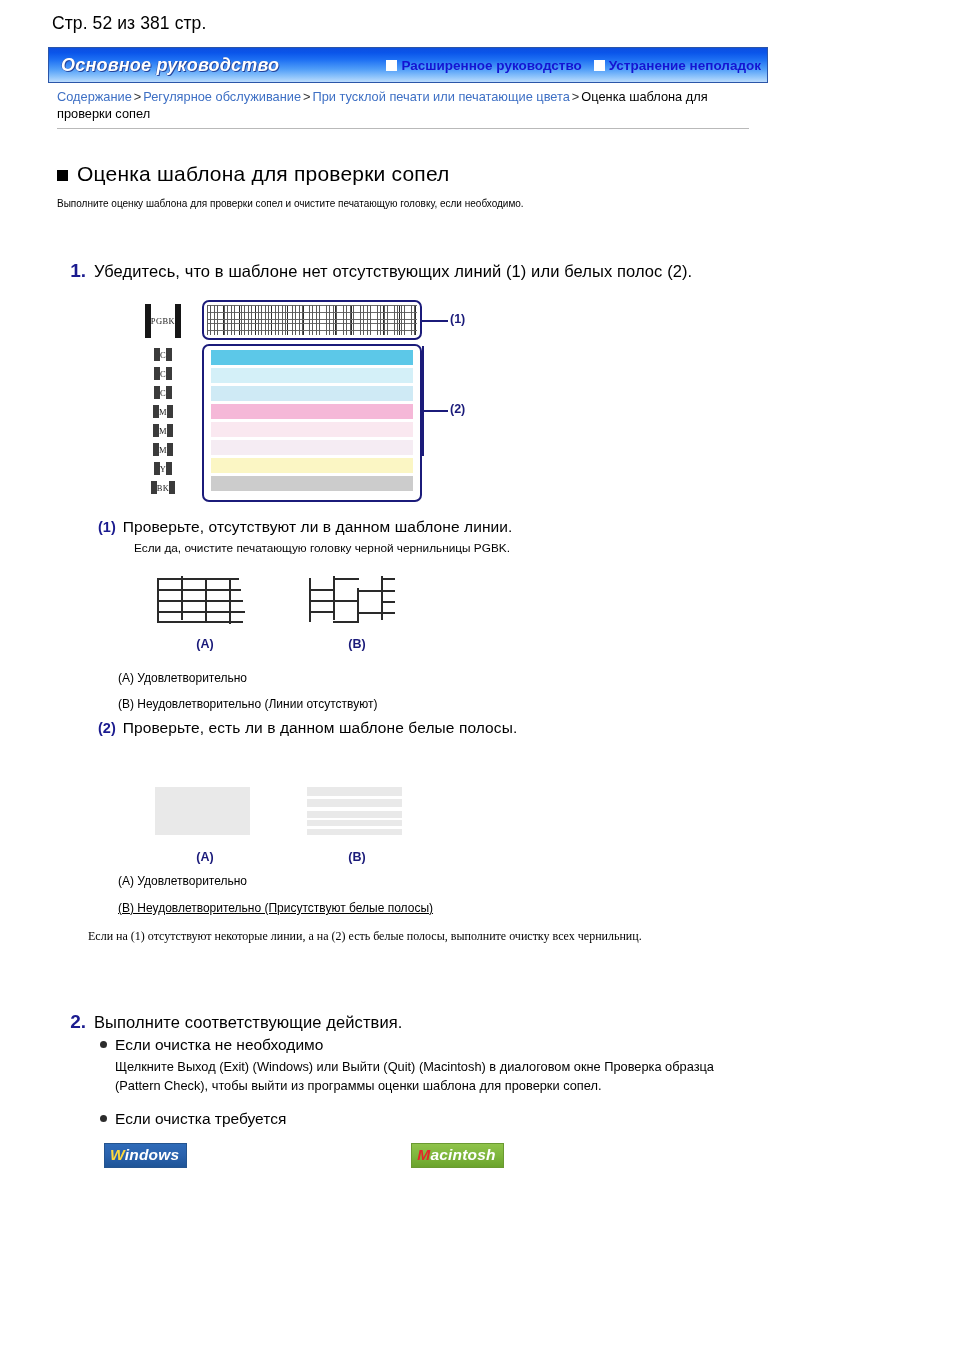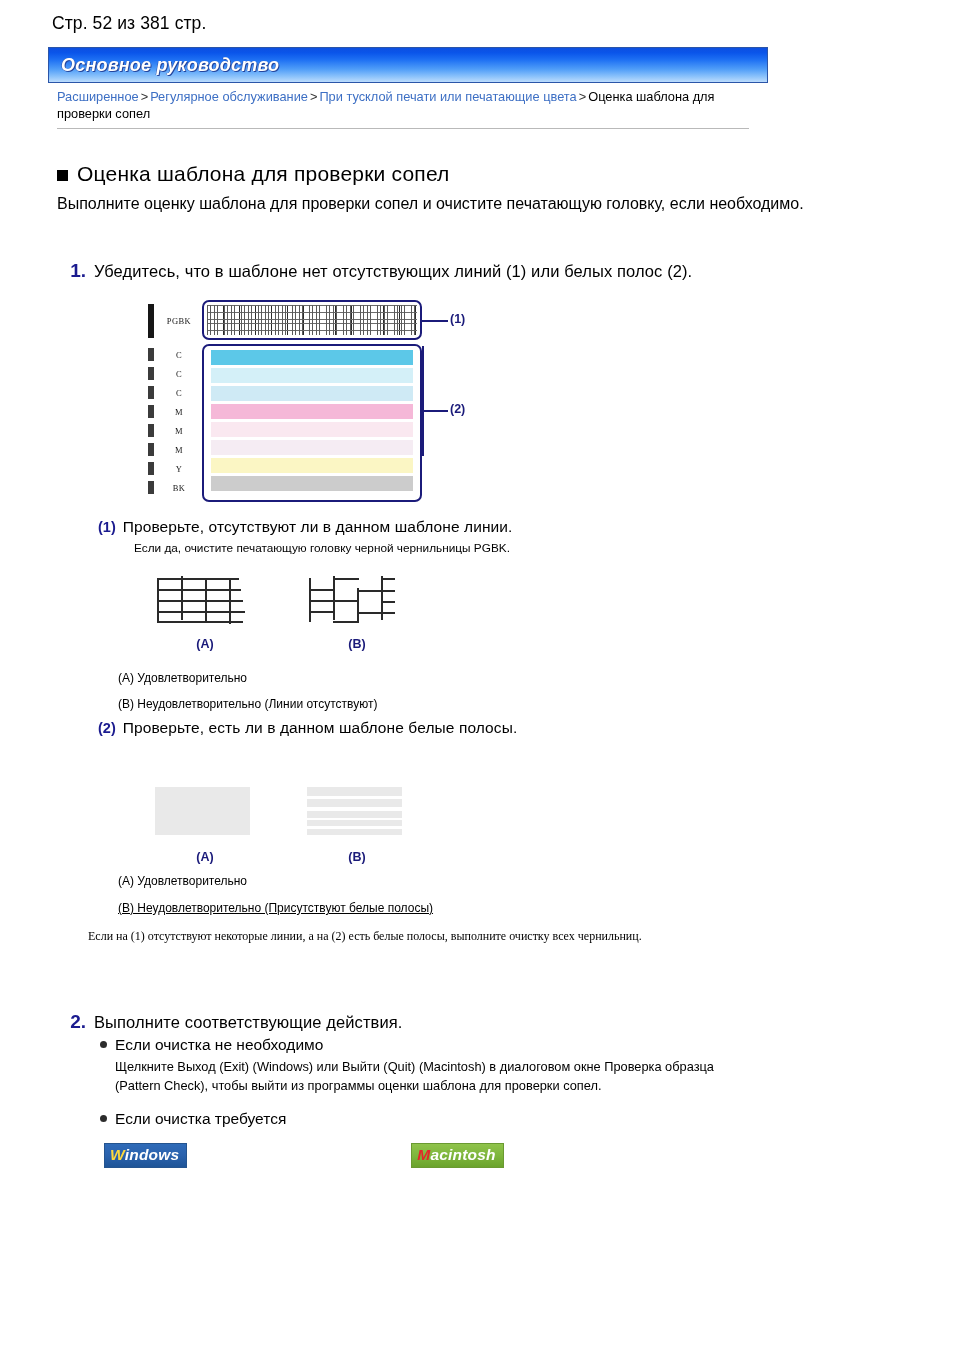--- a/index.html
+++ b/index.html
@@ -115,21 +115,21 @@
     width: 11px; height: 11px;
     background: #000000;
     display: inline-block;
     position: relative;
     top: 1px;
   }
   .sec-sub {
     position: absolute;
     top: 195px; left: 57px;
     width: 760px;
-    font-size: 16px;
+    font-size: 10px;
     line-height: 18px;
   }
 
   
   .step { position: absolute; display: flex; }
   .step-num {
     color: #1b1b8f;
     font-size: 19px;
     font-weight: bold;
     width: 26px;
@@ -152,25 +152,25 @@
     top: 300px; left: 132px;
     width: 350px; height: 202px;
   }
   .ink-col {
     position: absolute;
     top: 0; left: 0;
     width: 62px; height: 202px;
   }
   .ink-row {
     position: absolute;
-    left: 16px;
+    left: 0;
     width: 62px;
     display: flex;
     align-items: center;
-    justify-content: space-between;
+    justify-content: center;
   }
   .ink-bar {
     background: #3b3b3b;
     width: 6px;
     flex: 0 0 6px;
   }
   .ink-bar.tall { height: 34px; background: #161616; }
   .ink-bar.short { height: 13px; }
   .ink-label {
     font-family: "Liberation Serif", serif;
@@ -369,24 +369,34 @@
 </style>
 </head>
 <body>
 
 <div class="page-head">
   <div class="pageno">Стр. 52 из 381 стр.</div>
 </div>
 
 <div class="banner">
   <div class="banner-title">Основное руководство</div>
+  <div class="banner-links">
+    <div class="banner-link">
+      <span class="link-bullet"></span>
+      <span>Расширенное руководство</span>
+    </div>
+    <div class="banner-link">
+      <span class="link-bullet"></span>
+      <span>Устранение неполадок</span>
+    </div>
+  </div>
 </div>
 
 <div class="crumbs">
-  <a>Расширенное</a><span class="sep">&gt;</span><a>Регулярное обслуживание</a><span class="sep">&gt;</span><a>При тусклой печати или печатающие цвета</a><span class="sep">&gt;</span><span>Оценка шаблона для проверки сопел</span>
+  <a>Содержание</a><span class="sep">&gt;</span><a>Регулярное обслуживание</a><span class="sep">&gt;</span><a>При тусклой печати или печатающие цвета</a><span class="sep">&gt;</span><span>Оценка шаблона для проверки сопел</span>
 </div>
 <div class="crumb-rule"></div>
 
 <div class="sec-head">
   <span class="sec-square"></span>
   <span>Оценка шаблона для проверки сопел</span>
 </div>
 <div class="sec-sub">Выполните оценку шаблона для проверки сопел и очистите печатающую головку, если необходимо.</div>
 
 <div class="step" id="step1">

